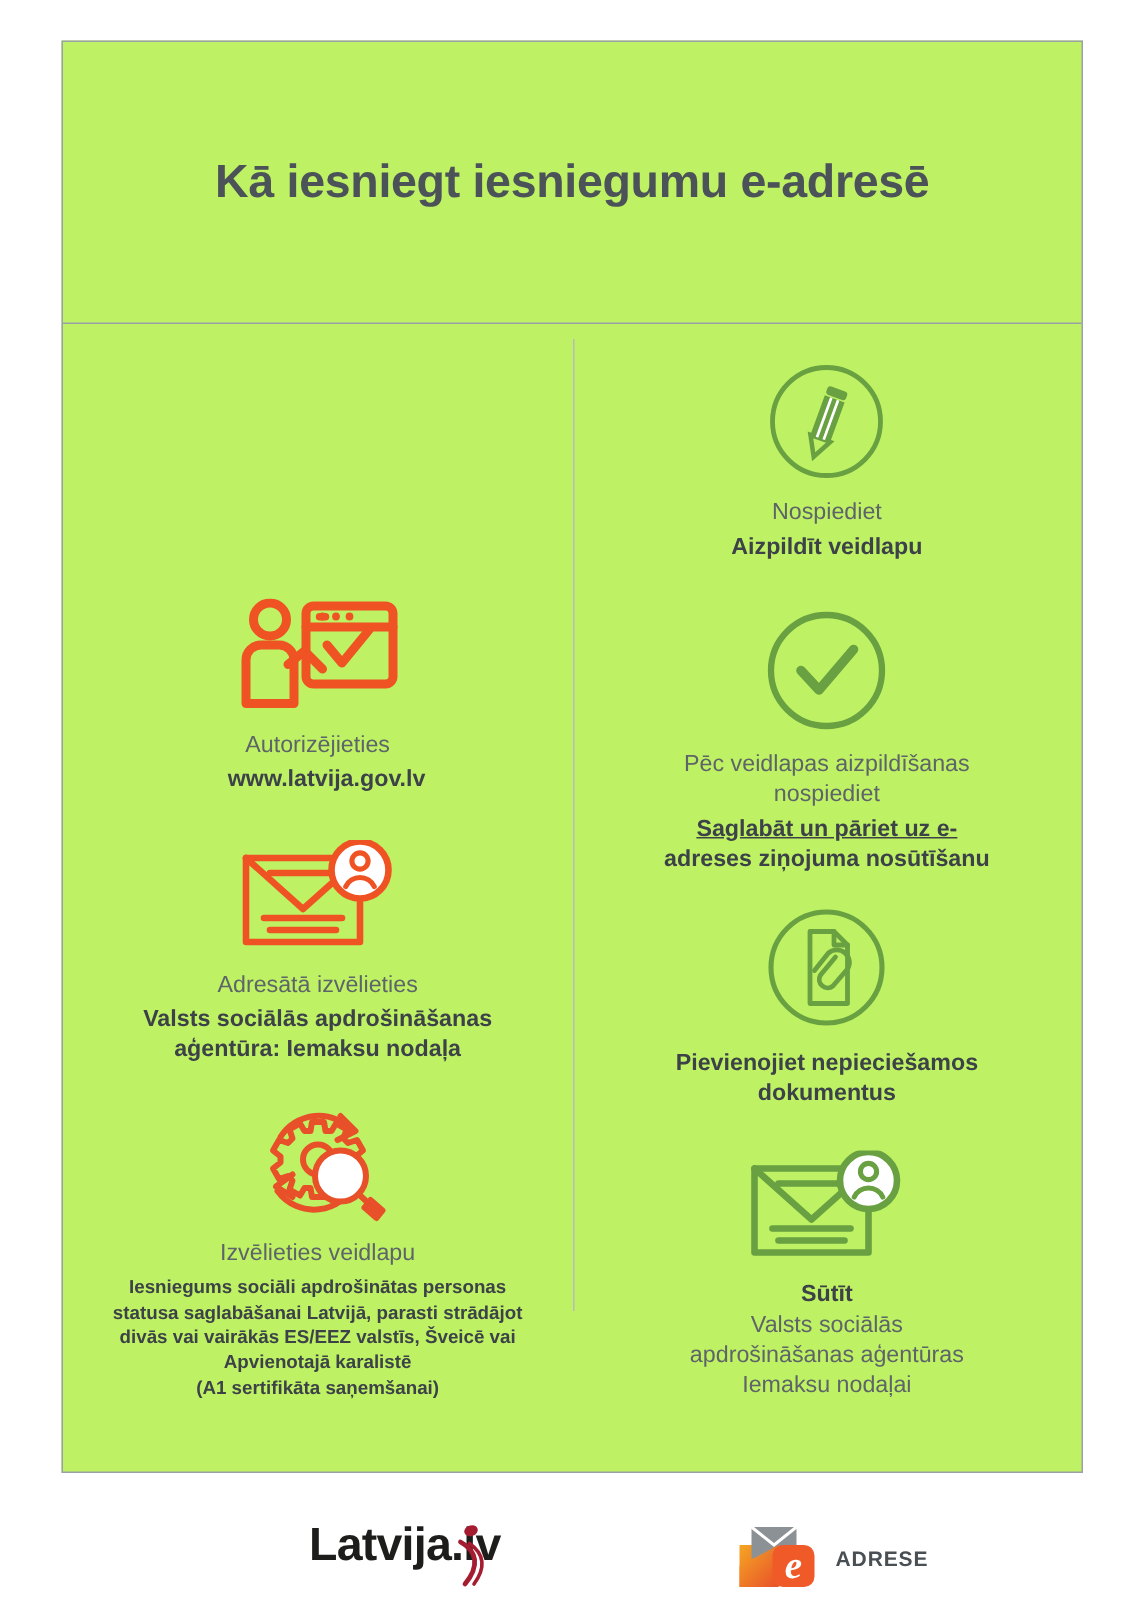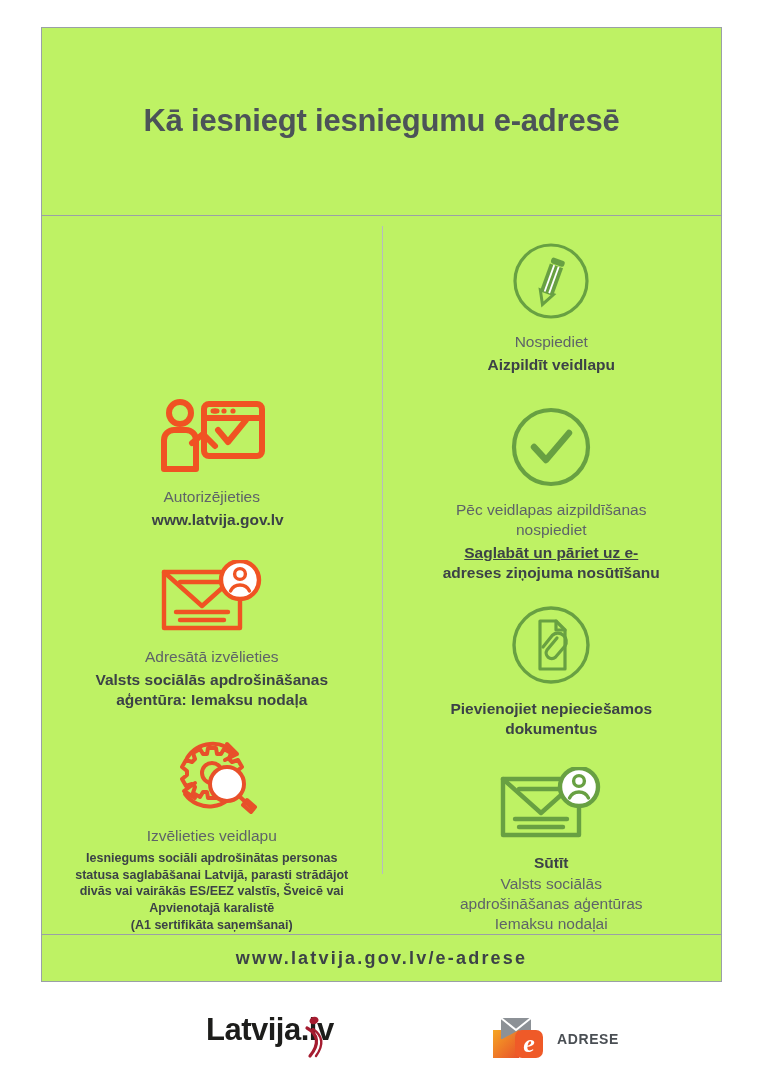--- a/index.html
+++ b/index.html
@@ -303,23 +303,20 @@
         </div>
         <div class="cap cap-bold" style="margin-top:12px;">Sūtīt</div>
         <div class="cap cap-light">Valsts sociālās</div>
         <div class="cap cap-light">apdrošināšanas aģentūras</div>
         <div class="cap cap-light">Iemaksu nodaļai</div>
       </div>
 
     </div>
   </div>
 
-  <div class="url-bar">
-    <span class="url-text">www.latvija.gov.lv/e-adrese</span>
-  </div>
 
 </div>
 
 <div class="logos">
 
   <div class="logo-latvija">
     <span>Latvija.lv</span>
   </div>
   <svg class="swoosh" viewBox="0 0 22 44">
     <ellipse cx="10" cy="4.5" rx="4.6" ry="3.6" fill="#A51C30" transform="rotate(-20 10 4.5)"></ellipse>

